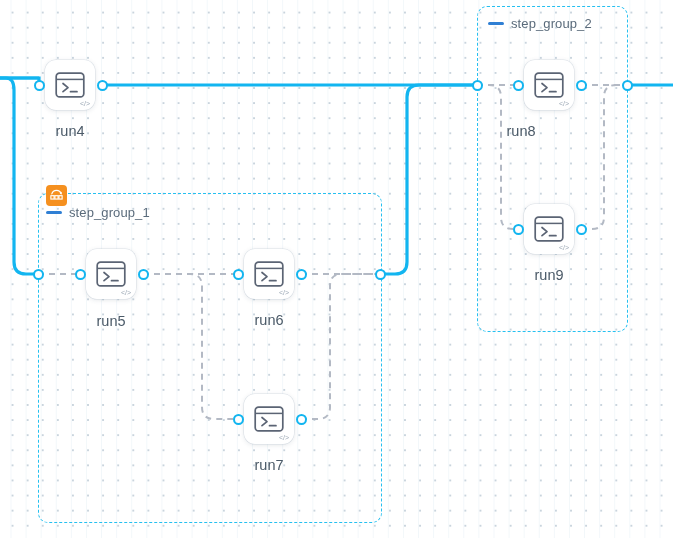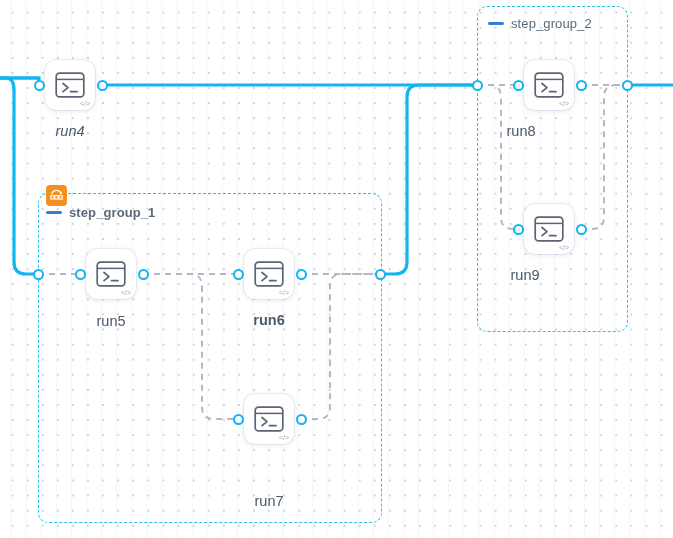--- a/index.html
+++ b/index.html
@@ -142,41 +142,41 @@
   <div class="group-box" style="left:38px; top:193px; width:344px; height:330px;"></div>
   <div class="group-badge" style="left:46px; top:185px;">
     <svg width="15" height="15" viewBox="0 0 16 16">
       <path d="M3 6.2 A5.2 5.2 0 0 1 13 6.2" fill="none" stroke="#ffffff" stroke-width="1.3" stroke-linecap="round"></path>
       <circle cx="12.6" cy="5.2" r="1.1" fill="#ffffff"></circle>
       <rect x="2" y="8.2" width="3.4" height="3.6" fill="none" stroke="#ffffff" stroke-width="1.2"></rect>
       <rect x="6.3" y="8.2" width="3.4" height="3.6" fill="none" stroke="#ffffff" stroke-width="1.2"></rect>
       <rect x="10.6" y="8.2" width="3.4" height="3.6" fill="none" stroke="#ffffff" stroke-width="1.2"></rect>
     </svg>
   </div>
-  <div class="group-label" style="left:46px; top:205px;font-weight:bold;">
+  <div class="group-label" style="left:46px; top:205px;">
     <span class="group-dash"></span>
     <span class="group-name">step_group_1</span>
   </div>
 
   <div class="group-box" style="left:477px; top:6px; width:151px; height:326px;"></div>
   <div class="group-label" style="left:488px; top:16px;">
     <span class="group-dash"></span>
     <span class="group-name">step_group_2</span>
   </div>
 
   <div class="node" style="left:45px; top:60px;">
     <svg width="30" height="26" viewBox="0 0 30 26">
       <rect x="1.2" y="1.2" width="27.6" height="23.6" rx="3.4" fill="none" stroke="#5b6474" stroke-width="1.7"></rect>
       <line x1="1.2" y1="7.4" x2="28.8" y2="7.4" stroke="#5b6474" stroke-width="1.5"></line>
       <path d="M8 11.5 L13 15.6 L8 19.7" fill="none" stroke="#5b6474" stroke-width="1.7" stroke-linecap="round" stroke-linejoin="round"></path>
       <line x1="15.5" y1="19.7" x2="22" y2="19.7" stroke="#5b6474" stroke-width="1.7" stroke-linecap="round"></line>
     </svg>
     <span class="code-badge">&lt;/&gt;</span>
   </div>
-  <div class="node-label" style="left:25px; top:123px;font-style:italic;">run4</div>
+  <div class="node-label" style="left:25px; top:123px;">run4</div>
 
   <div class="node" style="left:86px; top:249px;">
     <svg width="30" height="26" viewBox="0 0 30 26">
       <rect x="1.2" y="1.2" width="27.6" height="23.6" rx="3.4" fill="none" stroke="#5b6474" stroke-width="1.7"></rect>
       <line x1="1.2" y1="7.4" x2="28.8" y2="7.4" stroke="#5b6474" stroke-width="1.5"></line>
       <path d="M8 11.5 L13 15.6 L8 19.7" fill="none" stroke="#5b6474" stroke-width="1.7" stroke-linecap="round" stroke-linejoin="round"></path>
       <line x1="15.5" y1="19.7" x2="22" y2="19.7" stroke="#5b6474" stroke-width="1.7" stroke-linecap="round"></line>
     </svg>
     <span class="code-badge">&lt;/&gt;</span>
   </div>
@@ -184,32 +184,32 @@
 
   <div class="node" style="left:244px; top:249px;">
     <svg width="30" height="26" viewBox="0 0 30 26">
       <rect x="1.2" y="1.2" width="27.6" height="23.6" rx="3.4" fill="none" stroke="#5b6474" stroke-width="1.7"></rect>
       <line x1="1.2" y1="7.4" x2="28.8" y2="7.4" stroke="#5b6474" stroke-width="1.5"></line>
       <path d="M8 11.5 L13 15.6 L8 19.7" fill="none" stroke="#5b6474" stroke-width="1.7" stroke-linecap="round" stroke-linejoin="round"></path>
       <line x1="15.5" y1="19.7" x2="22" y2="19.7" stroke="#5b6474" stroke-width="1.7" stroke-linecap="round"></line>
     </svg>
     <span class="code-badge">&lt;/&gt;</span>
   </div>
-  <div class="node-label" style="left:224px; top:312px;font-weight:bold;">run6</div>
+  <div class="node-label" style="left:224px; top:312px;">run6</div>
 
   <div class="node" style="left:244px; top:394px;">
     <svg width="30" height="26" viewBox="0 0 30 26">
       <rect x="1.2" y="1.2" width="27.6" height="23.6" rx="3.4" fill="none" stroke="#5b6474" stroke-width="1.7"></rect>
       <line x1="1.2" y1="7.4" x2="28.8" y2="7.4" stroke="#5b6474" stroke-width="1.5"></line>
       <path d="M8 11.5 L13 15.6 L8 19.7" fill="none" stroke="#5b6474" stroke-width="1.7" stroke-linecap="round" stroke-linejoin="round"></path>
       <line x1="15.5" y1="19.7" x2="22" y2="19.7" stroke="#5b6474" stroke-width="1.7" stroke-linecap="round"></line>
     </svg>
     <span class="code-badge">&lt;/&gt;</span>
   </div>
-  <div class="node-label" style="left:224px; top:457px;margin-top:36px;">run7</div>
+  <div class="node-label" style="left:224px; top:457px;">run7</div>
 
   <div class="node" style="left:524px; top:60px;">
     <svg width="30" height="26" viewBox="0 0 30 26">
       <rect x="1.2" y="1.2" width="27.6" height="23.6" rx="3.4" fill="none" stroke="#5b6474" stroke-width="1.7"></rect>
       <line x1="1.2" y1="7.4" x2="28.8" y2="7.4" stroke="#5b6474" stroke-width="1.5"></line>
       <path d="M8 11.5 L13 15.6 L8 19.7" fill="none" stroke="#5b6474" stroke-width="1.7" stroke-linecap="round" stroke-linejoin="round"></path>
       <line x1="15.5" y1="19.7" x2="22" y2="19.7" stroke="#5b6474" stroke-width="1.7" stroke-linecap="round"></line>
     </svg>
     <span class="code-badge">&lt;/&gt;</span>
   </div>
@@ -217,21 +217,21 @@
 
   <div class="node" style="left:524px; top:204px;">
     <svg width="30" height="26" viewBox="0 0 30 26">
       <rect x="1.2" y="1.2" width="27.6" height="23.6" rx="3.4" fill="none" stroke="#5b6474" stroke-width="1.7"></rect>
       <line x1="1.2" y1="7.4" x2="28.8" y2="7.4" stroke="#5b6474" stroke-width="1.5"></line>
       <path d="M8 11.5 L13 15.6 L8 19.7" fill="none" stroke="#5b6474" stroke-width="1.7" stroke-linecap="round" stroke-linejoin="round"></path>
       <line x1="15.5" y1="19.7" x2="22" y2="19.7" stroke="#5b6474" stroke-width="1.7" stroke-linecap="round"></line>
     </svg>
     <span class="code-badge">&lt;/&gt;</span>
   </div>
-  <div class="node-label" style="left:480px; top:267px;">run9</div>
+  <div class="node-label" style="left:504px; top:267px;">run9</div>
 
   <div class="port" style="left:33.5px;  top:79.5px;"></div>
   <div class="port" style="left:96.5px;  top:79.5px;"></div>
 
   <div class="port" style="left:32.5px;  top:268.5px;"></div>
   <div class="port" style="left:74.5px;  top:268.5px;"></div>
   <div class="port" style="left:137.5px; top:268.5px;"></div>
 
   <div class="port" style="left:232.5px; top:268.5px;"></div>
   <div class="port" style="left:295.5px; top:268.5px;"></div>

